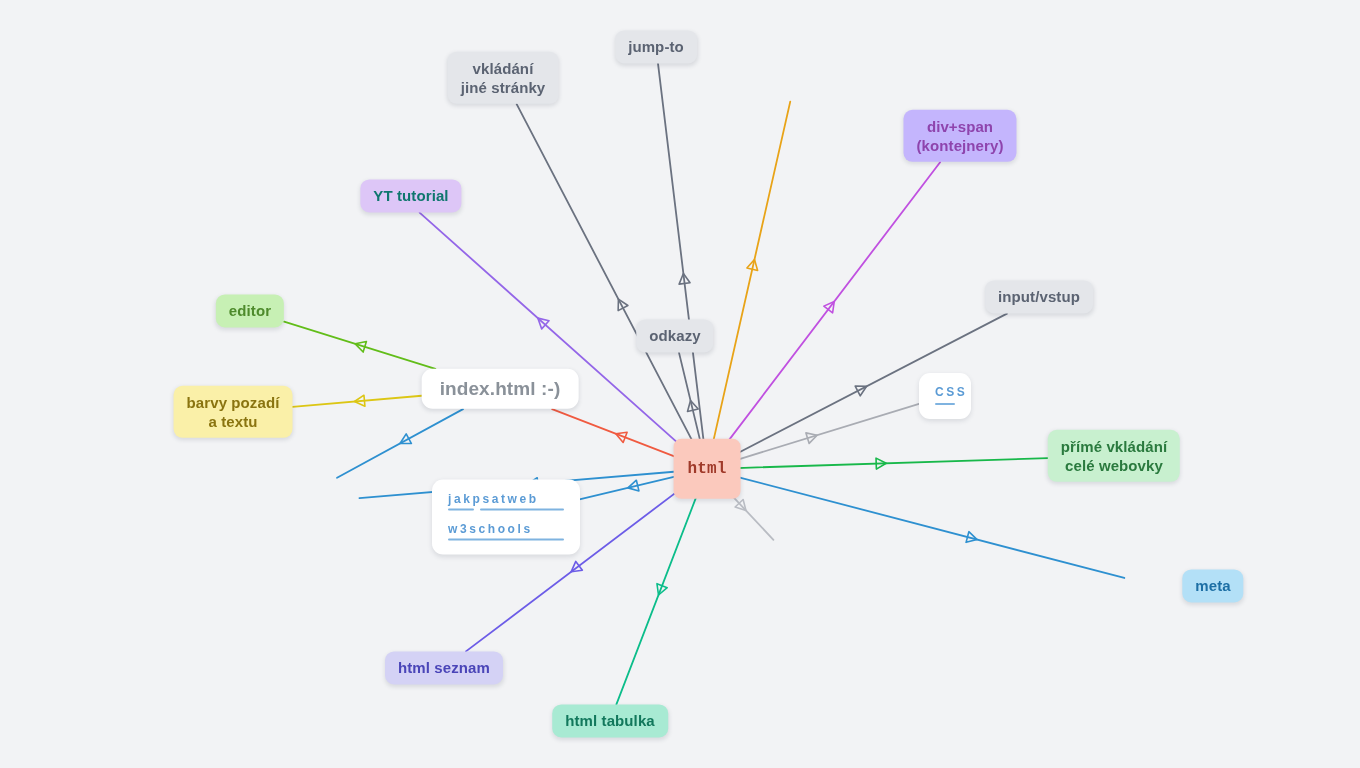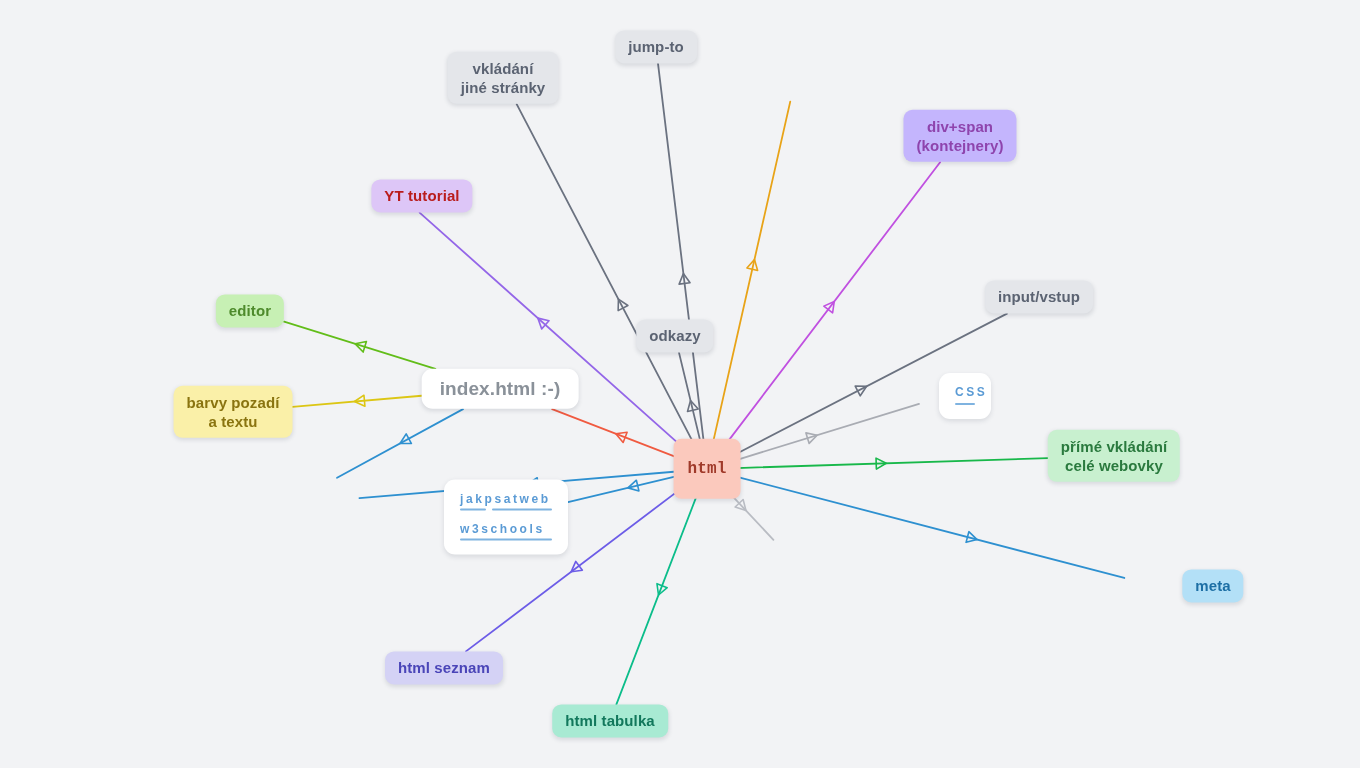--- a/index.html
+++ b/index.html
@@ -148,37 +148,37 @@
         <polygon points="0,0 -10,-5.5 -10,5.5" fill="none" stroke="#2e90d0" stroke-width="1.6" stroke-linejoin="round" transform="translate(627.928515625,487.88274253731345) rotate(166.56897112931836)"></polygon>
       </g>
     </svg>
 <div class="node big" style="left: 500px; top: 389px; background: rgb(255, 255, 255); color: rgb(138, 145, 153); z-index: 2;">index.html :-)</div>
     <div class="node center" style="left: 707px; top: 469px; background: rgb(251, 201, 189); color: rgb(160, 58, 42); z-index: 2;">html</div>
     <div class="node " style="left: 503px; top: 78px; background: rgb(228, 230, 234); color: rgb(91, 99, 114); z-index: 2;">vkládání
 jiné stránky</div>
     <div class="node " style="left: 656px; top: 47px; background: rgb(228, 230, 234); color: rgb(91, 99, 114); z-index: 2;">jump-to</div>
     <div class="node " style="left: 960px; top: 136px; background: #c4b5fd; color: rgb(142, 68, 173); z-index: 2;">div+span
 (kontejnery)</div>
-    <div class="node " style="left: 422px; top: 196px; background: rgb(221, 198, 247); color: #b91c1c; z-index: 2;">YT tutorial</div>
+    <div class="node " style="left: 411px; top: 196px; background: rgb(221, 198, 247); color: #0f766e; z-index: 2;">YT tutorial</div>
     <div class="node " style="left: 250px; top: 311px; background: rgb(199, 240, 180); color: rgb(78, 139, 44); z-index: 2;">editor</div>
     <div class="node " style="left: 675px; top: 336px; background: rgb(228, 230, 234); color: rgb(91, 99, 114); z-index: 2;">odkazy</div>
     <div class="node " style="left: 1039px; top: 297px; background: rgb(228, 230, 234); color: rgb(91, 99, 114); z-index: 2;">input/vstup</div>
     <div class="node " style="left: 233px; top: 412px; background: rgb(250, 240, 168); color: rgb(138, 116, 16); z-index: 2;">barvy pozadí
 a textu</div>
     <div class="node " style="left: 1114px; top: 456px; background: rgb(200, 240, 207); color: rgb(42, 122, 62); z-index: 2;">přímé vkládání
 celé webovky</div>
     <div class="node " style="left: 1213px; top: 586px; background: rgb(179, 224, 247); color: rgb(29, 111, 165); z-index: 2;">meta</div>
     <div class="node " style="left: 444px; top: 668px; background: rgb(212, 210, 245); color: rgb(74, 69, 184); z-index: 2;">html seznam</div>
     <div class="node " style="left: 610px; top: 721px; background: rgb(168, 234, 211); color: rgb(18, 120, 92); z-index: 2;">html tabulka</div>
-    <div class="linknode" style="left: 506px; top: 517px; width: 124px; z-index: 2;">
+    <div class="linknode" style="left: 506px; top: 517px; width: 148px; z-index: 2;">
       <div class="linkline">jakpsatweb</div>
       <div class="linkrule split">
         <i style="width: 26px;"></i>
         <i style="flex: 1 1 0%;"></i>
       </div>
       <div class="linkline">w3schools</div>
       <div class="linkrule last"></div>
     </div>
-    <div class="linknode" style="left: 945px; top: 396px; width: 52px; z-index: 2; margin-left: 20px;">
+    <div class="linknode" style="left: 945px; top: 396px; width: 52px; z-index: 2;">
       <div class="linkline">CSS</div>
       <div class="linkrule last" style="margin: 3px 2px 2px;"></div>
     </div>
   </div>
 
 </body></html>

